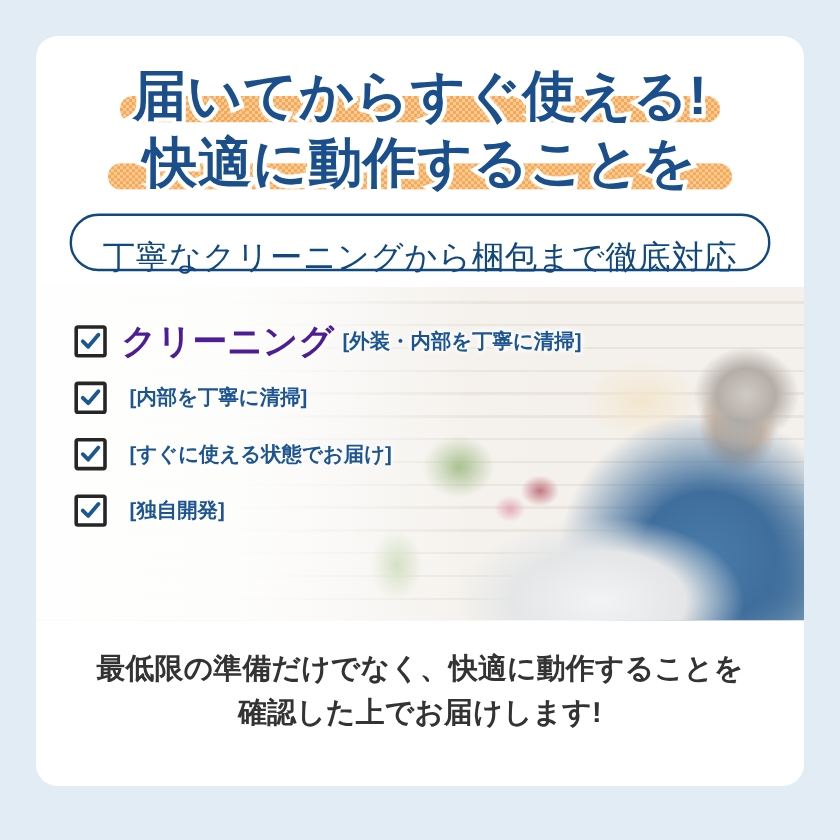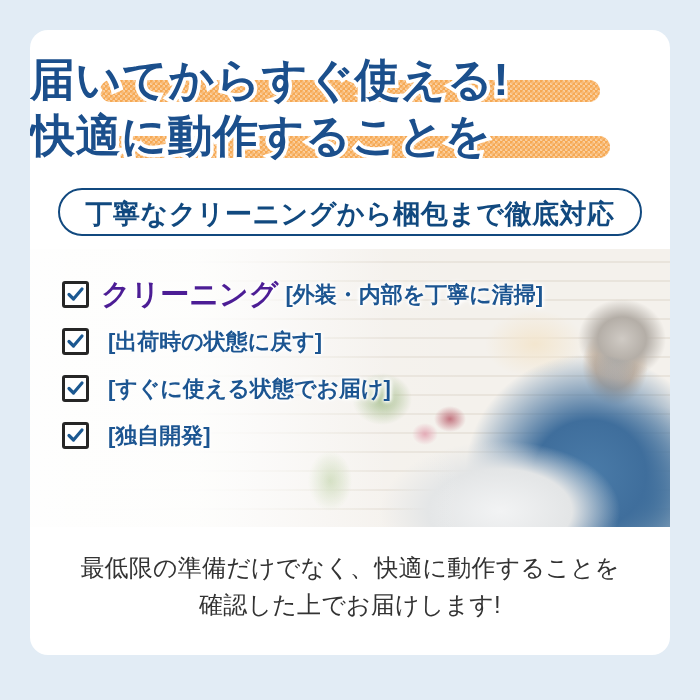--- a/index.html
+++ b/index.html
@@ -24,21 +24,21 @@
     width: 640px;
     height: 625px;
     background: #ffffff;
     border-radius: 18px;
     overflow: hidden;
   }
 
   
   .headline {
     padding-top: 22px;
-    text-align: left;
+    text-align: center;
   }
 
   .hl-line {
     position: relative;
     display: block;
     height: 56px;
     line-height: 56px;
     white-space: nowrap;
   }
 
@@ -77,27 +77,26 @@
     margin-top: 14px;
     display: flex;
     justify-content: center;
   }
 
   .pill {
     border: 2px solid #11497f;
     border-radius: 30px;
     height: 48px;
     line-height: 44px;
-    padding: 2px 26px;
+    padding: 12px 26px;
     font-size: 27px;
-    font-weight: bold;
+    font-weight: normal;
     color: #11497f;
     white-space: nowrap;
     letter-spacing: 0.5px;
-    margin-top: 10px;
   }
 
   
   .band {
     position: relative;
     margin-top: 13px;
     height: 278px;
     overflow: hidden;
   }
 
@@ -168,41 +167,42 @@
     font-size: 29px;
     font-weight: bold;
     color: #4c1d95;
     white-space: nowrap;
     text-shadow:
       0 0 6px #fff, 0 0 6px #fff, 0 0 10px #fff,
       1px 0 4px #fff, -1px 0 4px #fff;
   }
 
   .ck-note {
-    font-size: 22px;
+    font-size: 17px;
     font-weight: bold;
     color: #1c5591;
     white-space: nowrap;
     margin-left: 7px;
     text-shadow:
       0 0 5px #fff, 0 0 5px #fff, 0 0 9px #fff,
       1px 0 3px #fff, -1px 0 3px #fff;
   }
 
   
   .footer {
     padding-top: 22px;
     text-align: center;
   }
 
   .footer p {
     font-size: 24px;
     line-height: 1.55;
     color: #333333;
     letter-spacing: 0.2px;
+    font-weight: bold;
   }
 </style>
 </head>
 <body>
 
 <div class="card">
 
   <div class="headline">
     <div class="hl-line">
       <span class="hl-bar l1"></span>
@@ -233,21 +233,21 @@
         <span class="ck-label">クリーニング</span>
         <span class="ck-note">[外装・内部を丁寧に清掃]</span>
       </div>
 
       <div class="check-row">
         <span class="checkbox">
           <svg width="19" height="19" viewBox="0 0 19 19" aria-hidden="true">
             <polyline points="3,9.5 7.5,14 16,4" fill="none" stroke="#1b5891" stroke-width="3.2" stroke-linecap="round" stroke-linejoin="round"></polyline>
           </svg>
         </span>
-        <span class="ck-note">[出荷時の状態に戻す]</span>
+        <span class="ck-note">[内部を丁寧に清掃]</span>
       </div>
 
 
       <div class="check-row">
         <span class="checkbox">
           <svg width="19" height="19" viewBox="0 0 19 19" aria-hidden="true">
             <polyline points="3,9.5 7.5,14 16,4" fill="none" stroke="#1b5891" stroke-width="3.2" stroke-linecap="round" stroke-linejoin="round"></polyline>
           </svg>
         </span>
         <span class="ck-note">[すぐに使える状態でお届け]</span>

